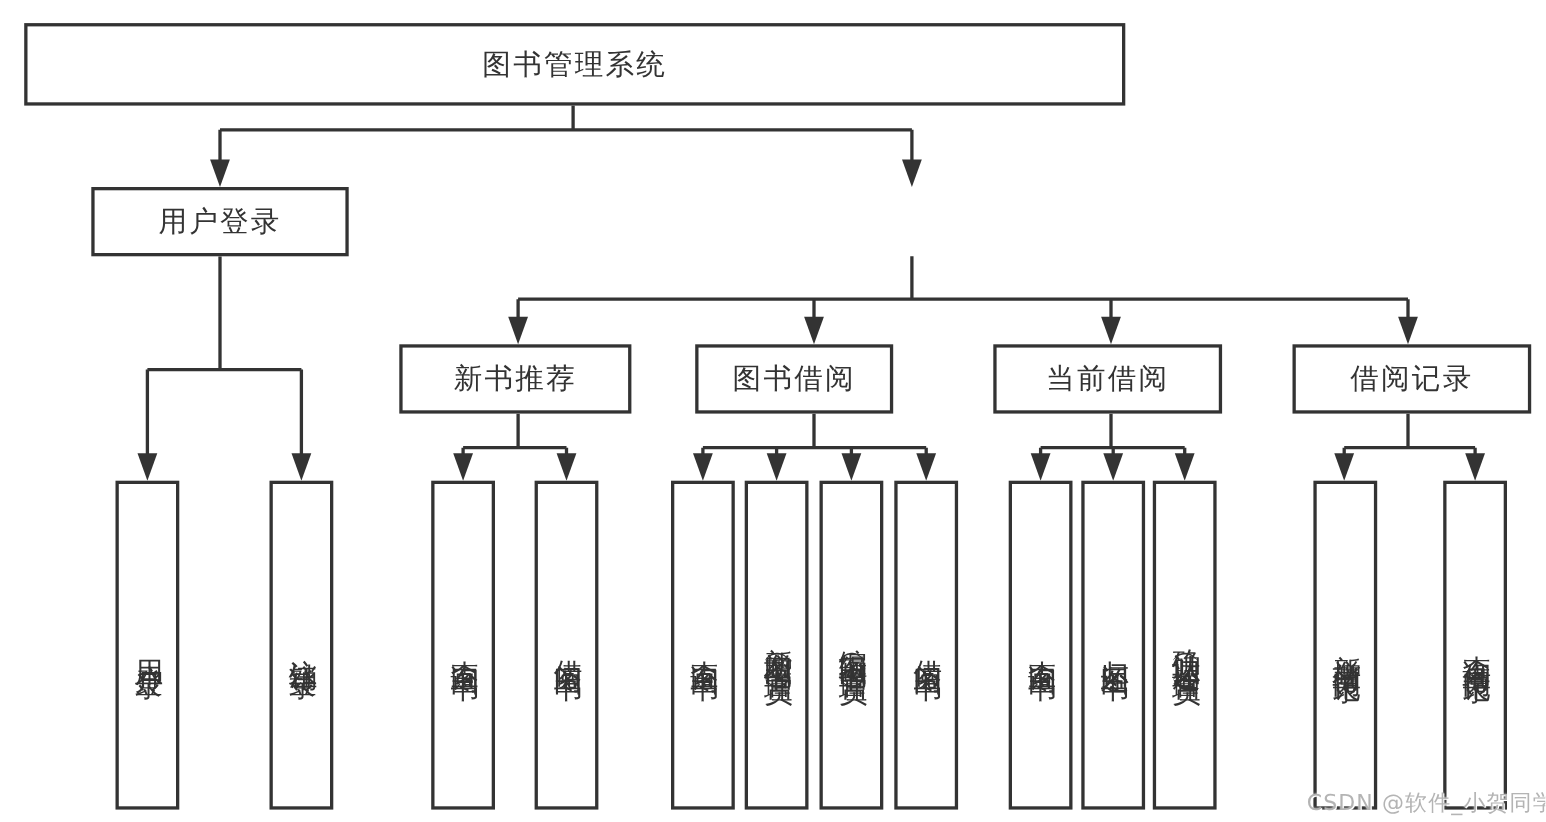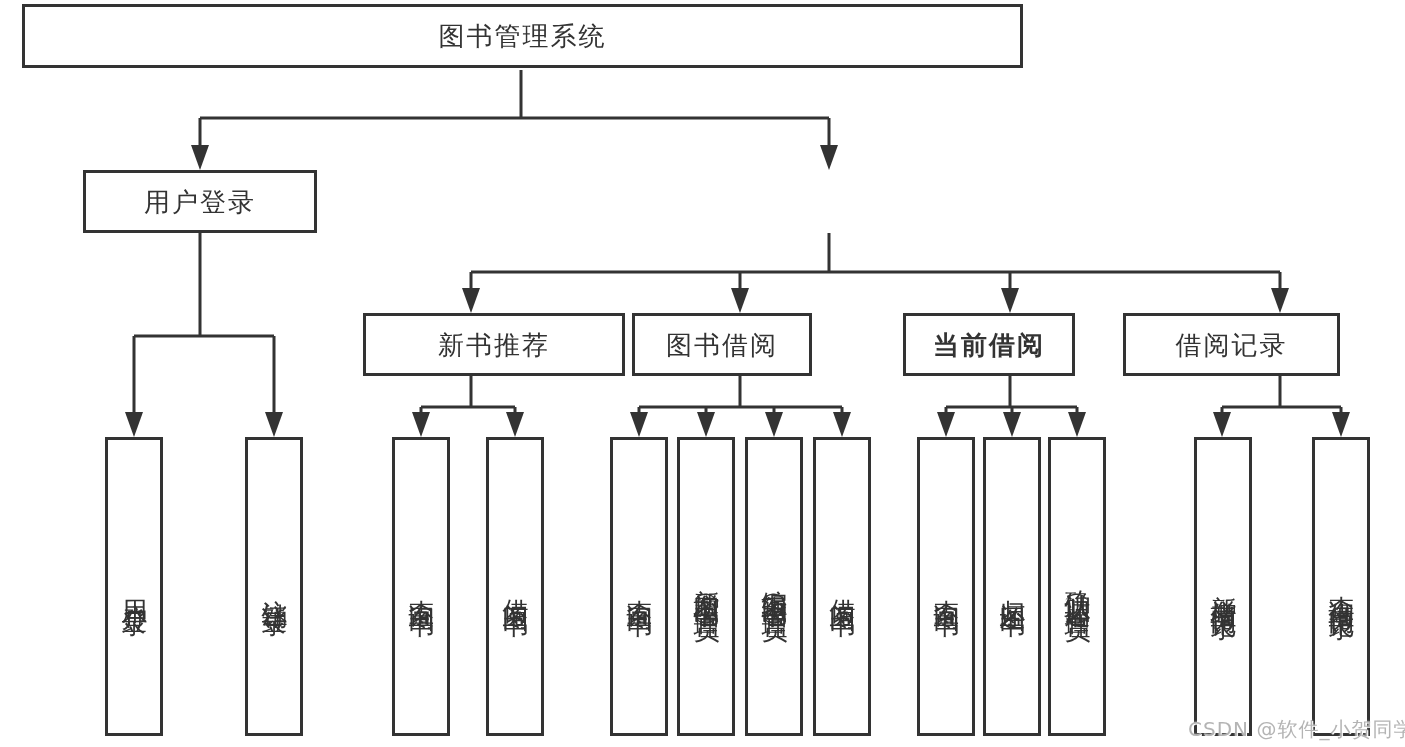--- a/index.html
+++ b/index.html
@@ -95,38 +95,38 @@
       <path d="M765,412 L783,412 L774,437 Z"></path>
       <path d="M833,412 L851,412 L842,437 Z"></path>
       <path d="M937,412 L955,412 L946,437 Z"></path>
       <path d="M1003,412 L1021,412 L1012,437 Z"></path>
       <path d="M1068,412 L1086,412 L1077,437 Z"></path>
       <path d="M1213,412 L1231,412 L1222,437 Z"></path>
       <path d="M1332,412 L1350,412 L1341,437 Z"></path>
     </g>
   </svg>
 
-  <div class="node hnode" style="left:22px; top:4px; width:1001px; height:64px;">
+  <div class="node hnode" style="left:22px; top:21px; width:1001px; height:75px;">
     <span>图书管理系统</span>
   </div>
 
   <div class="node hnode" style="left:83px; top:170px; width:234px; height:63px;">
     <span>用户登录</span>
   </div>
 
-  <div class="node hnode" style="left:363px; top:313px; width:262px; height:63px;">
+  <div class="node hnode" style="left:363px; top:313px; width:211px; height:63px;">
     <span>新书推荐</span>
   </div>
   <div class="node hnode" style="left:632px; top:313px; width:180px; height:63px;">
     <span>图书借阅</span>
   </div>
-  <div class="node hnode" style="left:903px; top:313px; width:172px; height:63px;font-weight:bold;">
+  <div class="node hnode" style="left:903px; top:313px; width:208px; height:63px;">
     <span>当前借阅</span>
   </div>
-  <div class="node hnode" style="left:1123px; top:313px; width:217px; height:63px;justify-content:center;">
+  <div class="node hnode" style="left:1175px; top:313px; width:217px; height:63px;justify-content:center;">
     <span>借阅记录</span>
   </div>
 
   <div class="node vnode" style="left:105px; top:437px; width:58px; height:299px;">
     <span>用户登录</span>
   </div>
   <div class="node vnode" style="left:245px; top:437px; width:58px; height:299px;">
     <span>注销登录</span>
   </div>
 

